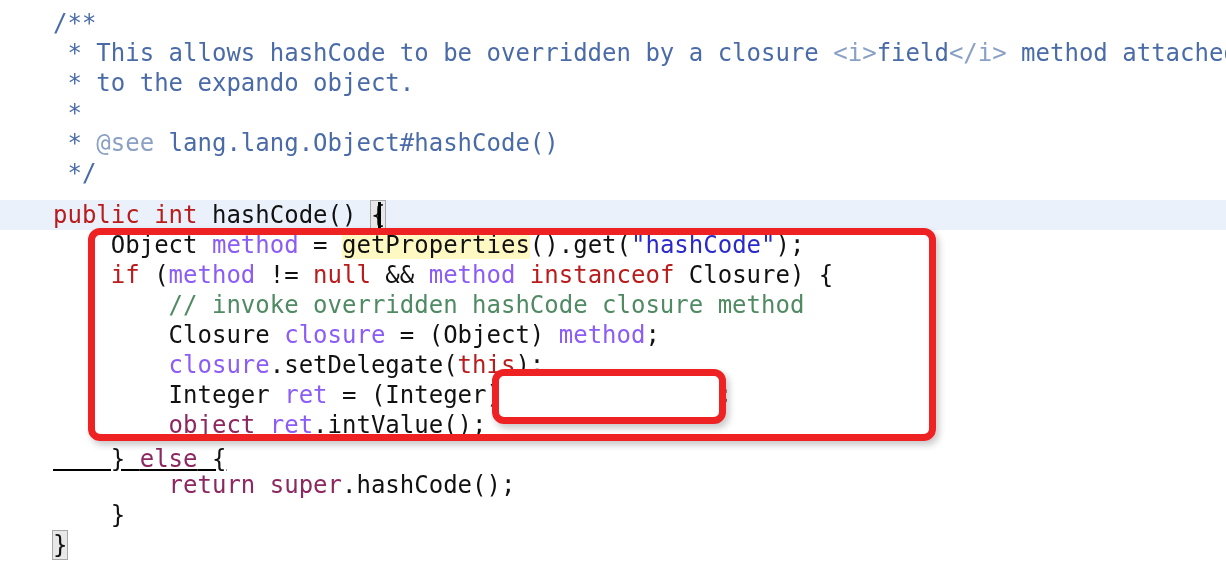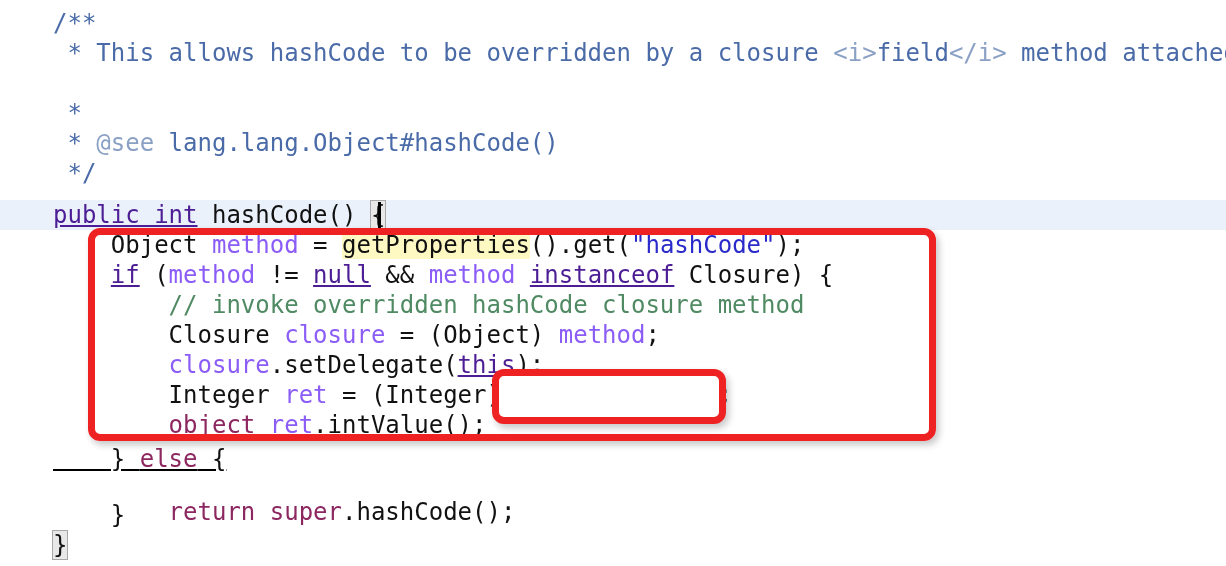--- a/index.html
+++ b/index.html
@@ -46,21 +46,21 @@
   .line {
     position: absolute;
     left: 53px;
     height: 30px;
     white-space: pre;
   }
 
   
   .t-doc      { color: #4a6ba8; }          
   .t-doctag   { color: #8aa0c4; }          
-  .t-kw       { color: #4c1d95; text-decoration: underline; }          
+  .t-kw       { color: #b91c1c; }          
   .t-kw2      { color: #8c2760; }          
   .t-plain    { color: #111111; }          
   .t-var      { color: #8b5cf6; }          
   .t-str      { color: #2a2aca; }          
   .t-cmt      { color: #4f8a63; }          
 
   
   .hl-ident {
     background: #fef9c3;
   }
@@ -98,20 +98,21 @@
 <div id="editor">
 
   <div class="caret-line-bg" style="top:200px;"></div>
 
   <div class="code">
 
     <div class="line" style="top:8px;"><span class="t-doc">/**</span></div>
 
     <div class="line" style="top:38px;"><span class="t-doc"> * This allows hashCode to be overridden by a closure </span><span class="t-doctag">&lt;i&gt;</span><span class="t-doc">field</span><span class="t-doctag">&lt;/i&gt;</span><span class="t-doc"> method attached</span></div>
 
+    <div class="line" style="top:68px;"><span class="t-doc"> * to the expando object.</span></div>
 
     <div class="line" style="top:98px;"><span class="t-doc"> *</span></div>
 
     <div class="line" style="top:128px;"><span class="t-doc"> * </span><span class="t-doctag">@see</span><span class="t-doc"> lang.lang.Object#hashCode()</span></div>
 
     <div class="line" style="top:158px;"><span class="t-doc"> */</span></div>
 
     <div class="line" style="top:200px;"><span class="t-kw">public int</span><span class="t-plain"> hashCode() </span><span class="t-plain brace-box">{</span></div>
 
     <div class="line" style="top:230px;"><span class="t-plain">    Object </span><span class="t-var">method</span><span class="t-plain"> = </span><span class="t-plain hl-ident">getProperties</span><span class="t-plain">().get(</span><span class="t-str">"hashCode"</span><span class="t-plain">);</span></div>
@@ -123,21 +124,21 @@
     <div class="line" style="top:320px;"><span class="t-plain">        Closure </span><span class="t-var">closure</span><span class="t-plain"> = (Object) </span><span class="t-var">method</span><span class="t-plain">;</span></div>
 
     <div class="line" style="top:350px;"><span class="t-plain">        </span><span class="t-var">closure</span><span class="t-plain">.setDelegate(</span><span class="t-kw">this</span><span class="t-plain">);</span></div>
 
     <div class="line" style="top:380px;"><span class="t-plain">        Integer </span><span class="t-var">ret</span><span class="t-plain"> = (Integer) </span><span class="t-var">closure</span><span class="t-plain">.call();</span></div>
 
     <div class="line" style="top:410px;"><span class="t-plain">        </span><span class="t-kw2">object</span><span class="t-plain"> </span><span class="t-var">ret</span><span class="t-plain">.intValue();</span></div>
 
     <div class="line" style="top:444px;text-decoration:underline;"><span class="t-plain">    } </span><span class="t-kw2">else</span><span class="t-plain"> {</span></div>
 
-    <div class="line" style="top:470px;margin-top:27px;"><span class="t-plain">        </span><span class="t-kw2">return super</span><span class="t-plain">.hashCode();</span></div>
+    <div class="line" style="top:470px;"><span class="t-plain">        </span><span class="t-kw2">return super</span><span class="t-plain">.hashCode();</span></div>
 
     <div class="line" style="top:500px;"><span class="t-plain">    }</span></div>
 
     <div class="line" style="top:530px;"><span class="t-plain brace-box">}</span></div>
 
   </div>
 
   <div class="caret" style="left:378px; top:202px;"></div>
 
   <div class="annot-box" style="left:88px; top:228px; width:848px; height:213px;"></div>

